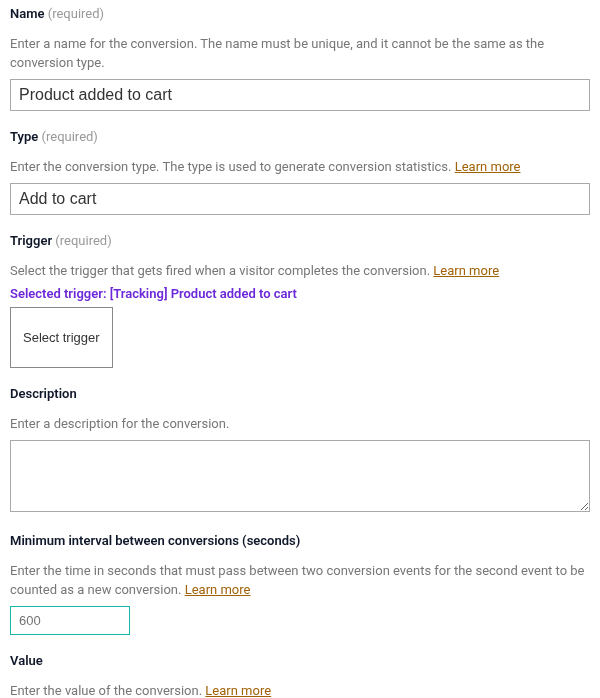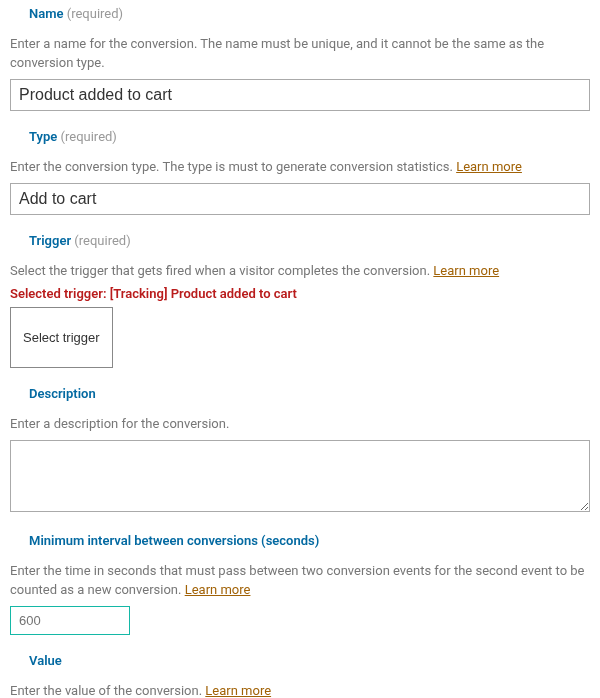--- a/index.html
+++ b/index.html
@@ -18,22 +18,21 @@
   .group {
     margin-top: 14px;
     margin-bottom: 18px;
   }
   .group:first-child { margin-top: 2px; }
   .label-line {
     margin-bottom: 1px;
   }
   .label-text {
     font-weight: 600;
-    color: #0369a1;
-    margin-left: 19px;
+    color: #0f172a;
   }
   .req {
     color: #999;
     font-weight: 400;
     text-align: right;
   }
   .help {
     color: #777;
     margin-top: 14px;
     margin-bottom: 6px;
@@ -66,21 +65,21 @@
     height: 72px;
     box-sizing: border-box;
     padding: 6px 8px;
     font-size: 13px;
     border: 1px solid #aaa;
     background: #fff;
     resize: vertical;
   }
   .sel-trigger {
     font-weight: 600;
-    color: #b91c1c;
+    color: #6d28d9;
     margin-top: 4px;
     margin-bottom: 6px;
   }
   .btn {
     display: inline-block;
     padding: 22px 12px;
     font-size: 13px;
     color: #333;
     background: #fff;
     border: 1px solid #888;
@@ -100,21 +99,21 @@
     <div class="help">Enter a name for the conversion. The name must be unique, and it cannot be the same as the conversion type.</div>
     <input type="text" class="wide" value="Product added to cart" style="">
   </div>
 
   <div class="group">
     <div class="label-line">
       <span class="label-text">Type</span>
       <span class="req">(required)</span>
     </div>
     <div class="help">
-      <span>Enter the conversion type. The type is must to generate conversion statistics. </span><a href="#" class="learn">Learn more</a>
+      <span>Enter the conversion type. The type is used to generate conversion statistics. </span><a href="#" class="learn">Learn more</a>
     </div>
     <input type="text" class="wide" value="Add to cart" style="">
   </div>
 
   <div class="group">
     <div class="label-line">
       <span class="label-text">Trigger</span>
       <span class="req">(required)</span>
     </div>
     <div class="help">

